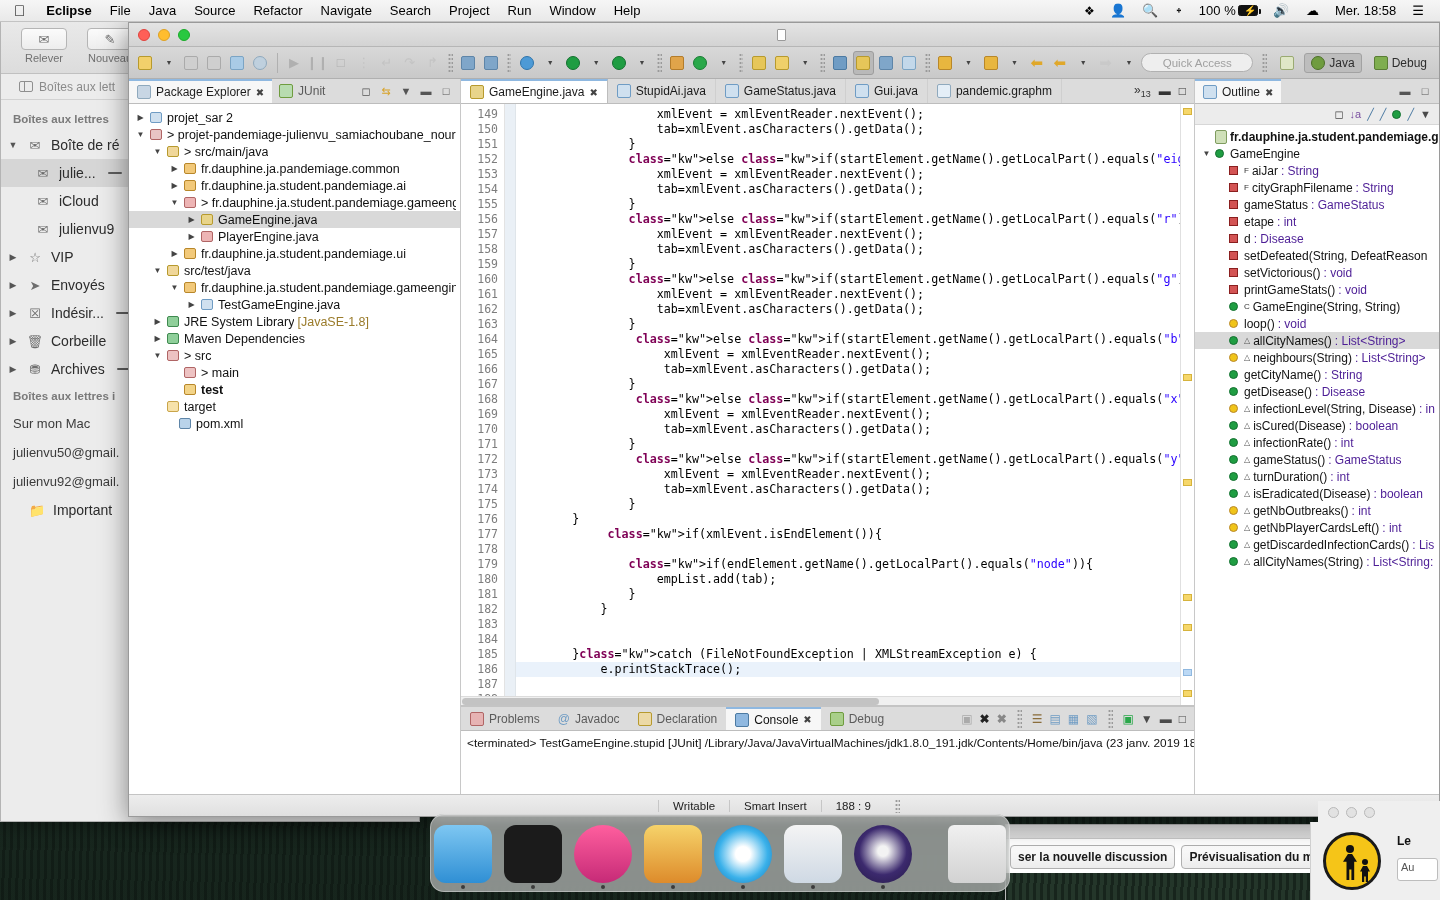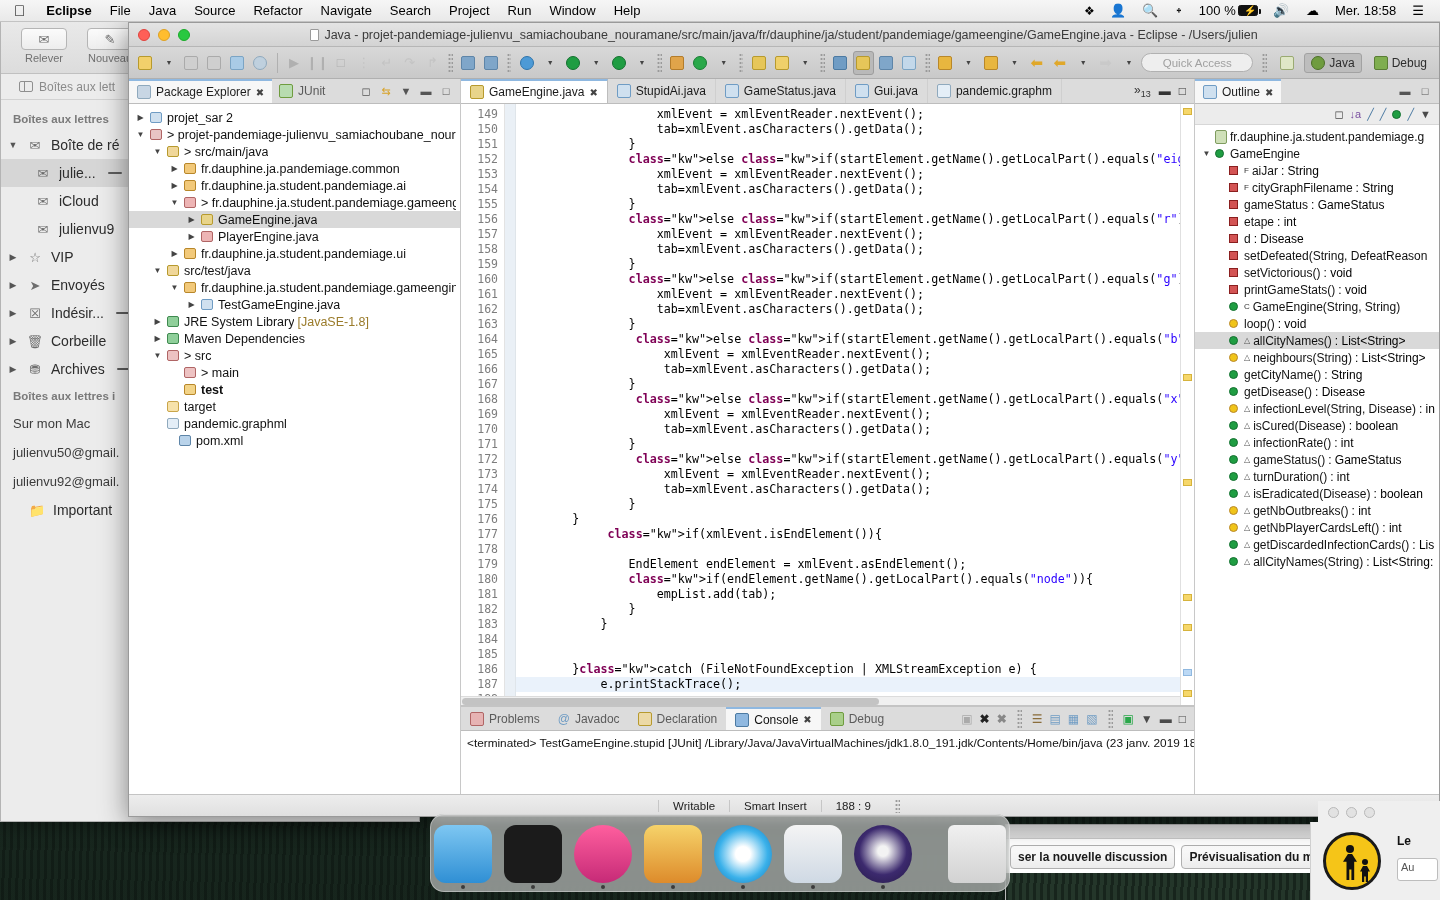--- a/index.html
+++ b/index.html
@@ -216,21 +216,21 @@
   .ctab.active{ background:#f7f7f7;color:#111;border-top:2px solid #8fb8e0;}
   .ctools{ margin-left:auto;display:flex;align-items:center;gap:7px;padding:0 8px;color:#4a4a4a;font-size:12px;}
   #conbody{ flex:1;background:#fff;padding:5px 6px;font-size:11.8px;color:#111;overflow:hidden;white-space:nowrap;}
 
   
   #outpanel{ width:245px;flex:none;display:flex;flex-direction:column;background:#f2f2f2;border-left:1px solid #c8c8c8;}
   #outtoolrow{ height:21px;display:flex;align-items:center;justify-content:flex-end;gap:6px;padding-right:8px;background:#ececec;border-bottom:1px solid #d7d7d7;font-size:11px;color:#4a4a4a;}
   #outtree{ flex:1;background:#fff;overflow:hidden;padding-top:3px;font-size:12px;color:#111;}
   .orow{ display:flex;align-items:center;height:17px;gap:3px;white-space:nowrap;padding-right:3px;}
   .orow.sel{ background:#d9d9d9; }
-  .otype{ color:#000000; }
+  .otype{ color:#4c1d95; }
   .dot{ width:9px;height:9px;border-radius:50%;display:inline-block;flex:none;}
   .dot.green{background:#1f9d42;border:1px solid #147030;}
   .sqr{ width:9px;height:9px;display:inline-block;flex:none;border:1px solid #8a1f1f;background:#d35454;}
 
   
   #statusbar{
     height:22px;flex:none;background:linear-gradient(180deg,#ededed,#e0e0e0);
     border-top:1px solid #c4c4c4;display:flex;align-items:center;font-size:11.5px;color:#222;
   }
   #statusbar .cell{ padding:0 14px;border-left:1px solid #c6c6c6;white-space:nowrap;}
@@ -356,21 +356,21 @@
 
 <div id="eclipse">
 
   <div id="ecltitle">
     <div class="traffic">
       <i class="r"></i>
       <i class="y"></i>
       <i class="g"></i>
     </div>
     <div id="ecltitletext">
-      <span class="docglyph"></span><span>Java - projet-pandemiage-julienvu_samiachoubane_nouramane/src/main/java/fr/dauphine/ja/student/pandemiage/gameengine/GameEngine.java - Eclipse - /Users/julien</span>
+      <span class="docglyph"></span>
     </div>
   </div>
 
   <div id="ecltoolbar">
 
     <div class="tbtn">
         <span class="sq" style="background:#f2d06b;border:1px solid #b79a2e"></span>
       </div>
     <div class="tbtn">
         <span class="carat">▼</span>
@@ -635,27 +635,20 @@
               <span style="position:absolute;left:1px;top:1px;width:12px;height:11px;border-radius:2px;background:#f3d488;border:1px solid #b8872a"></span>
             </span>
             <span class="t-label">test</span>
           </div>
           <div class="trow" style="padding-left: 23px;">
             <span class="tw"></span>
             <span class="ic16">
               <span style="position:absolute;left:1px;top:1px;width:12px;height:11px;border-radius:2px;background:#f7e2aa;border:1px solid #c9a54a"></span>
             </span>
             <span class="t-label">target</span>
-          </div>
-          <div class="trow" style="padding-left: 23px;">
-            <span class="tw"></span>
-            <span class="ic16">
-              <span style="position:absolute;left:1px;top:1px;width:12px;height:11px;border-radius:2px;background:#e4eef7;border:1px solid #8fa9bd"></span>
-            </span>
-            <span class="t-label">pandemic.graphml</span>
           </div>
           <div class="trow" style="padding-left: 35px;">
             <span class="tw"></span>
             <span class="ic16">
               <span style="position:absolute;left:1px;top:1px;width:12px;height:11px;border-radius:2px;background:#b9d3ea;border:1px solid #5e85a8"></span>
             </span>
             <span class="t-label">pom.xml</span>
           </div>
         </div>
     </div>
@@ -760,21 +753,20 @@
             <div class="cl">                     xmlEvent = xmlEventReader.nextEvent();</div>
             <div class="cl">                     tab=xmlEvent.asCharacters().getData();</div>
             <div class="cl">                }</div>
             <div class="cl">                 <span <span="" class="kw">class</span>="kw"&gt;else <span <span="" class="kw">class</span>="kw"&gt;if(startElement.getName().getLocalPart().equals(<span class="str">"y"</span>)){</div>
             <div class="cl">                     xmlEvent = xmlEventReader.nextEvent();</div>
             <div class="cl">                     tab=xmlEvent.asCharacters().getData();</div>
             <div class="cl">                }</div>
             <div class="cl">        }</div>
             <div class="cl">             <span <span="" class="kw">class</span>="kw"&gt;if(xmlEvent.isEndElement()){</div>
             <div class="cl">&nbsp;</div>
-            <div class="cl">                EndElement endElement = xmlEvent.asEndElement();</div>
             <div class="cl">                <span <span="" class="kw">class</span>="kw"&gt;if(endElement.getName().getLocalPart().equals(<span class="str">"node"</span>)){</div>
             <div class="cl">                    empList.add(tab);</div>
             <div class="cl">                }</div>
             <div class="cl">            }</div>
             <div class="cl">&nbsp;</div>
             <div class="cl">&nbsp;</div>
             <div class="cl">        }<span <span="" class="kw">class</span>="kw"&gt;catch (FileNotFoundException | XMLStreamException e) {</div>
             <div class="cl hl">            e.printStackTrace();</div>
           </div>
         <div id="overview">
@@ -849,21 +841,21 @@
       <div id="outtoolrow">
         <span>◻</span>
         <span style="color:#7a4fa0">↓a</span>
         <span style="color:#4c7aa2">╱</span>
         <span style="color:#4c7aa2">╱</span>
         <span class="dot green"></span>
         <span style="color:#4c7aa2">╱</span>
         <span>▼</span>
       </div>
       <div id="outtree">
-          <div class="orow" style="padding-left: 6px;">
+          <div class="orow" style="padding-left: 6px; font-weight: bold;">
             <span class="tw"></span>
             <span style="display: inline-flex; align-items: center; width: 12px; flex: 0 0 auto;">
               <span class="sq" style="background:#cfe0b8;border:1px solid #7f9c5f"></span>
             </span>
             <span>fr.dauphine.ja.student.pandemiage.g</span>
           </div>
           <div class="orow" style="padding-left: 6px;">
             <span class="tw">▼</span>
             <span style="display: inline-flex; align-items: center; width: 12px; flex: 0 0 auto;">
               <span class="dot green"></span>

